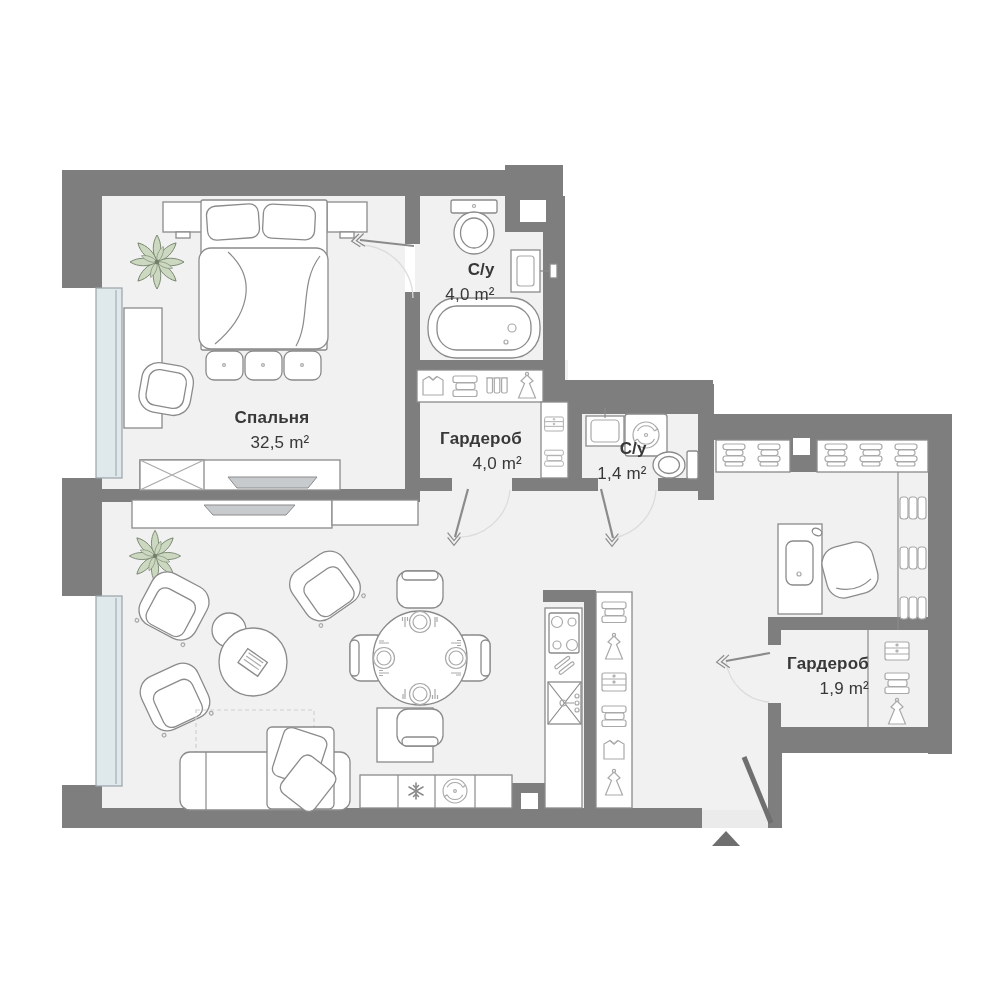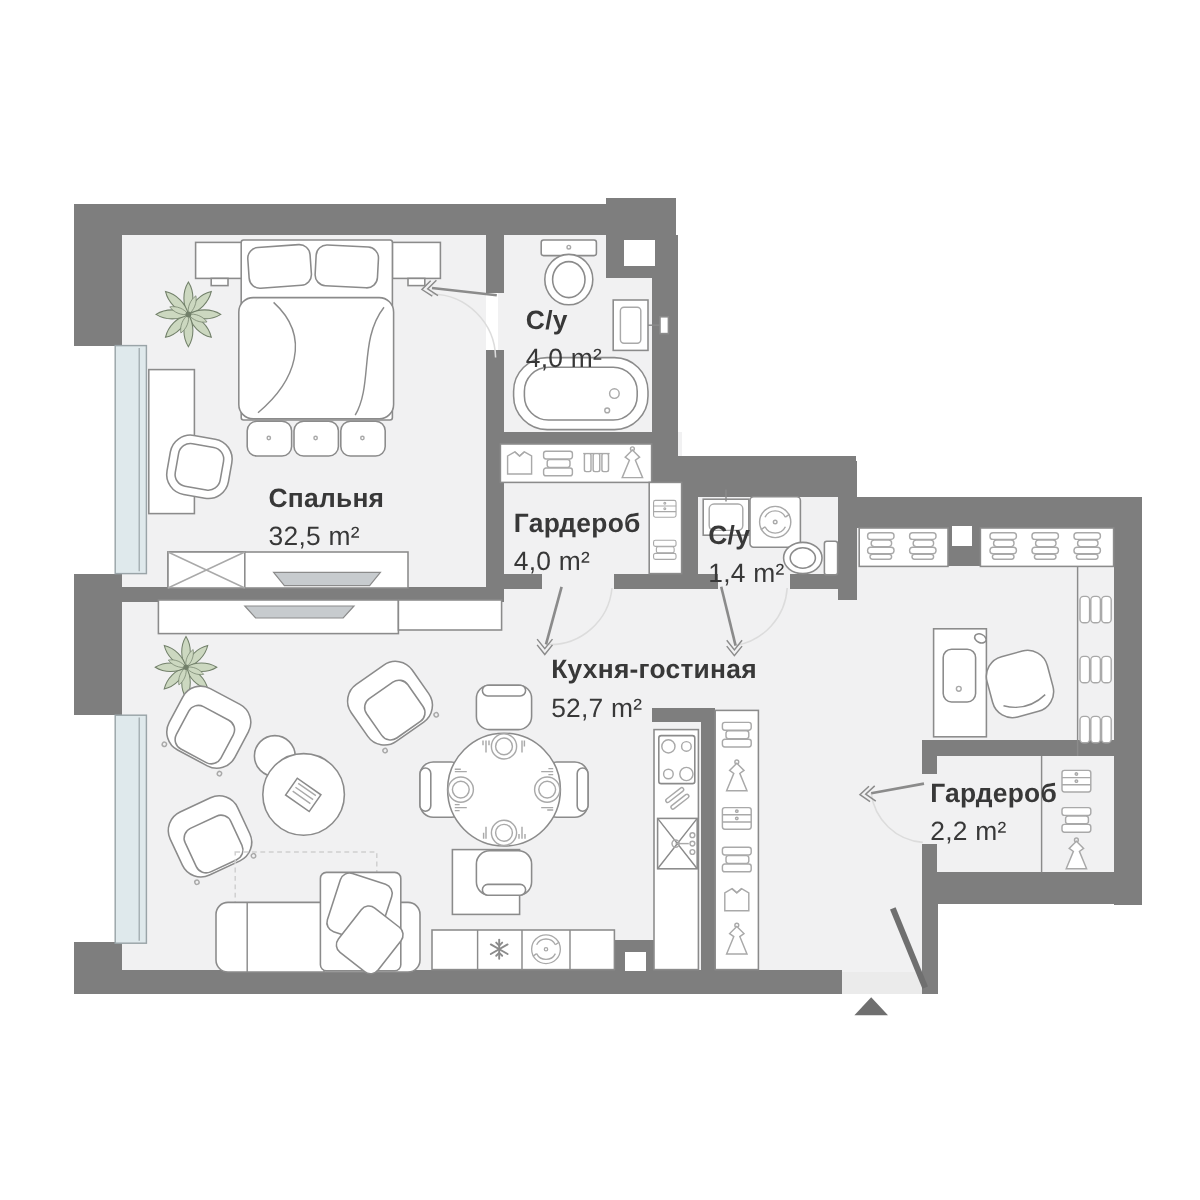--- a/index.html
+++ b/index.html
@@ -21,22 +21,22 @@
   .icon{fill:#ffffff;stroke:var(--icon);stroke-width:1.2;}
   .iconln{fill:none;stroke:var(--icon);stroke-width:1.2;}
   .tv{fill:var(--tv);stroke:var(--stroke);stroke-width:1;}
   .arc{fill:none;stroke:var(--arc);stroke-width:1.3;}
   .leaf{fill:none;stroke:var(--stroke);stroke-width:2.2;}
   .carpet{fill:none;stroke:#cfcfcf;stroke-width:1.2;stroke-dasharray:4 3;}
   .plantleaf{fill:var(--plantfill);stroke:var(--plantstroke);stroke-width:.9;}
   .entryfill{fill:var(--entry);}
   .entryleaf{fill:none;stroke:var(--entry);stroke-width:5;}
   .thresh{fill:#ebebeb;shape-rendering:crispEdges;}
-  .room-label{position:absolute;transform:translate(-50%,-50%);text-align:left;
-              color:var(--text);font-size:22px;font-weight:600;letter-spacing:.2px;
+  .room-label{position:absolute;transform:translate(-50%,-50%);text-align:right;
+              color:var(--text);font-size:17px;font-weight:600;letter-spacing:.2px;
               line-height:1.45;white-space:nowrap;z-index:5;}
   .room-area{font-weight:400;}
 </style>
 </head>
 <body>
 
 <div id="stage">
 <svg width="1000" height="1000" viewBox="0 0 1000 1000">
 
   <defs>
@@ -422,21 +422,17 @@
     <div class="room-area">4,0 m²</div>
   </div>
   <div class="room-label" style="left:481px;top:452px">
     <div class="room-name">Гардероб</div>
     <div class="room-area">4,0 m²</div>
   </div>
   <div class="room-label" style="left:622px;top:462px">
     <div class="room-name">С/у</div>
     <div class="room-area">1,4 m²</div>
   </div>
-  <div class="room-label" style="left:545px;top:574px">
-    <div class="room-name">Кухня-гостиная</div>
-    <div class="room-area">52,7 m²</div>
-  </div>
   <div class="room-label" style="left:828px;top:677px">
     <div class="room-name">Гардероб</div>
-    <div class="room-area">2,2 m²</div>
+    <div class="room-area">1,9 m²</div>
   </div>
 </div>
 
 </body></html>

